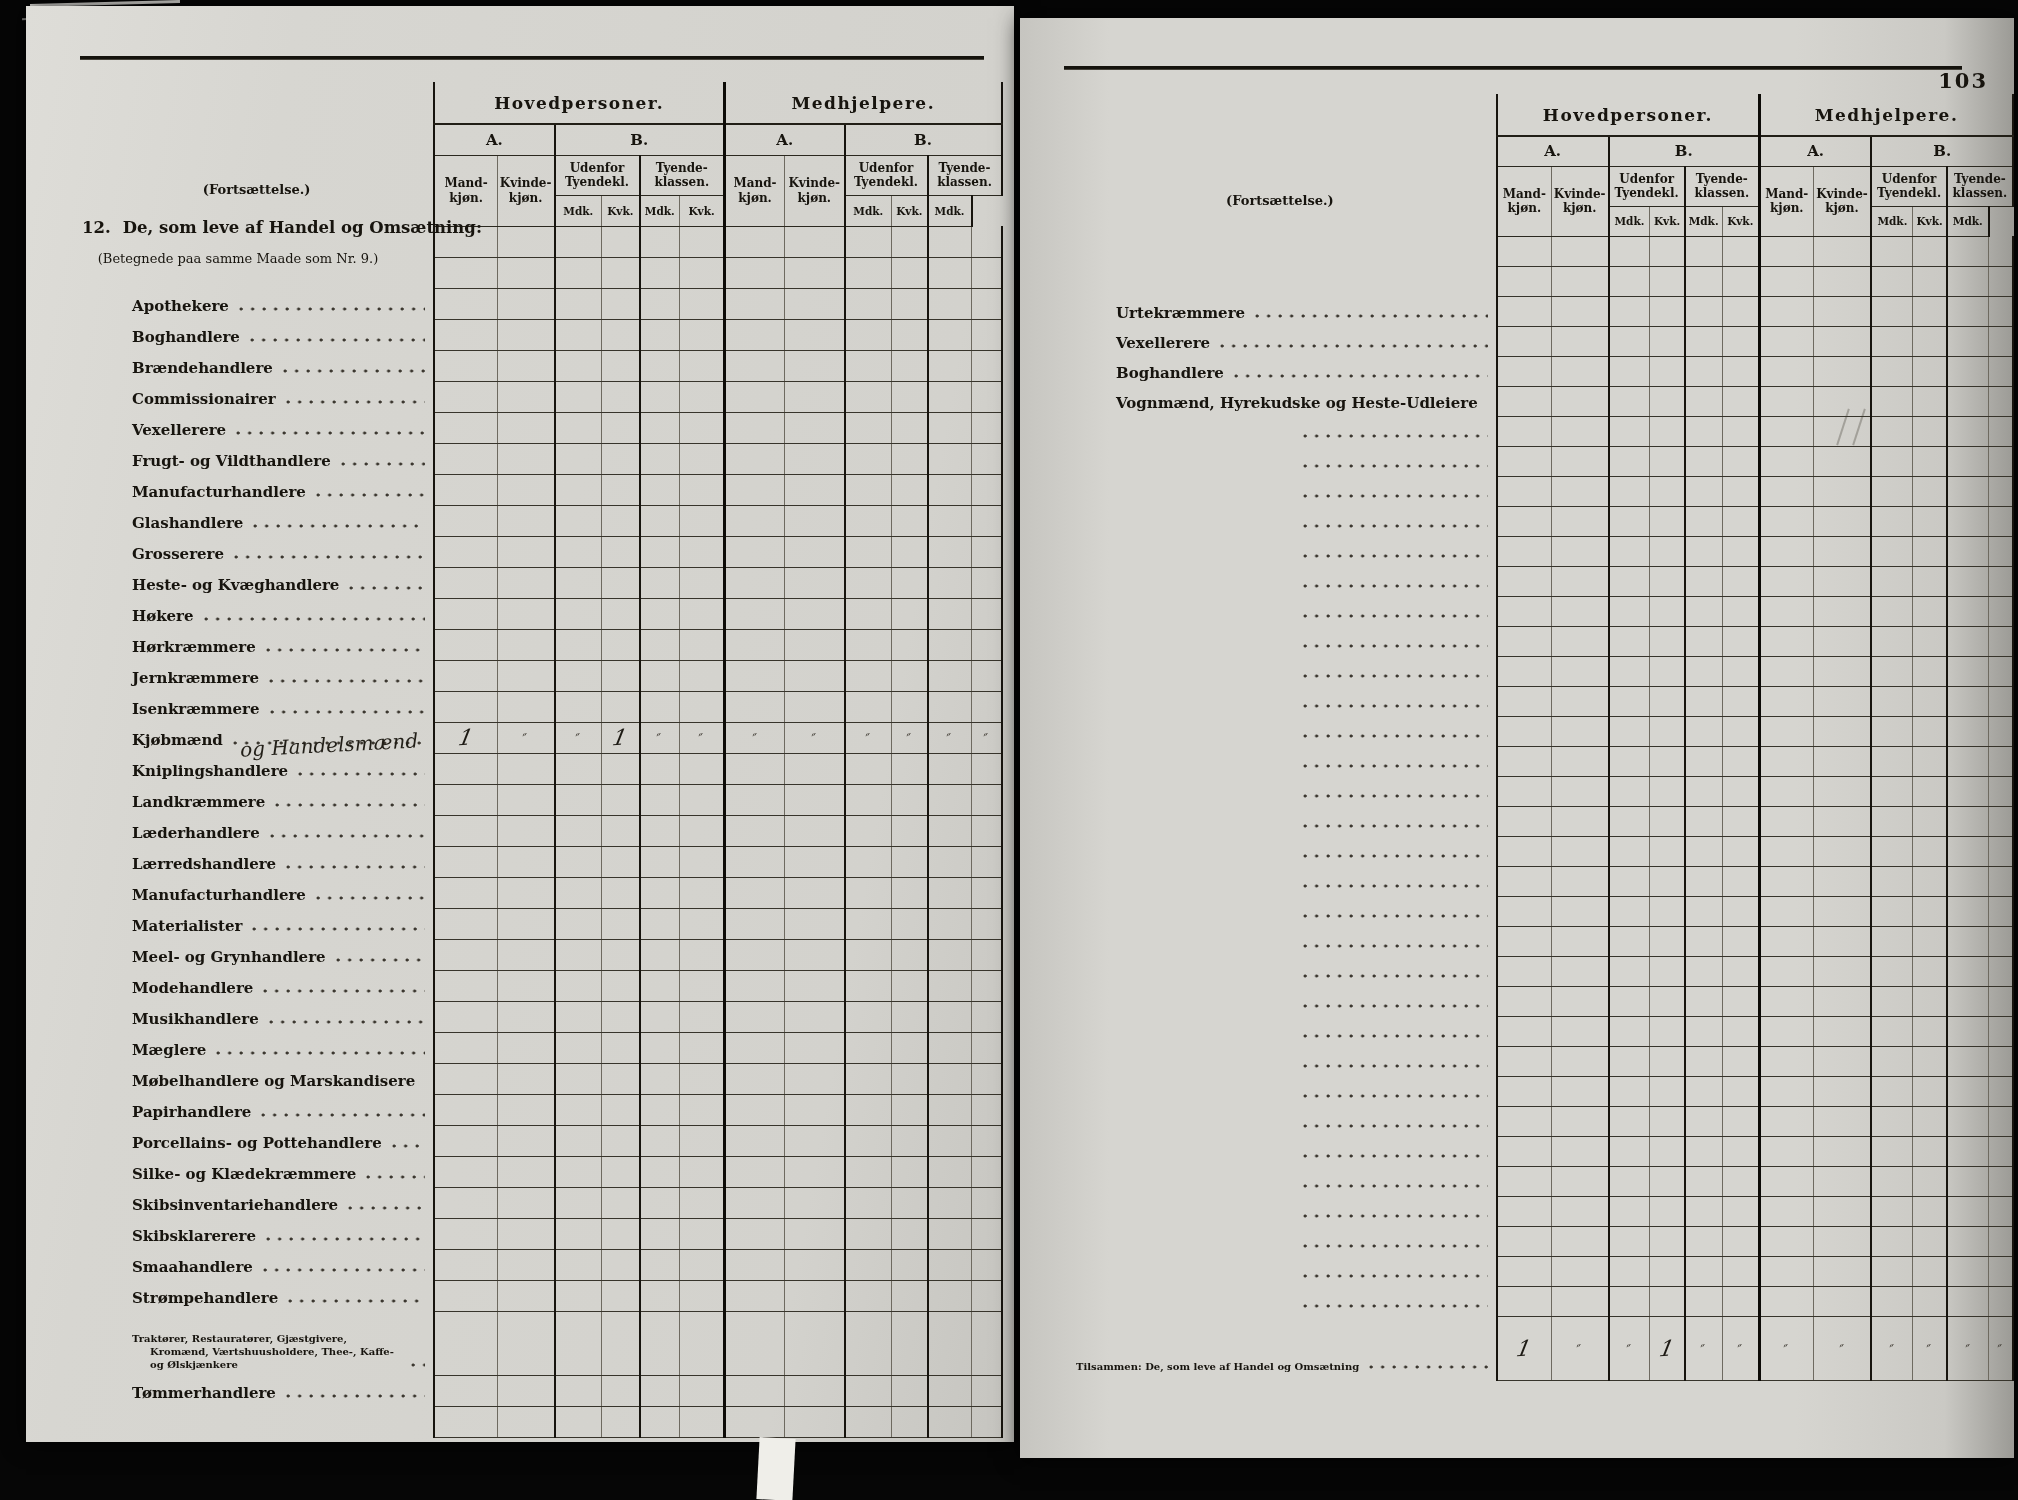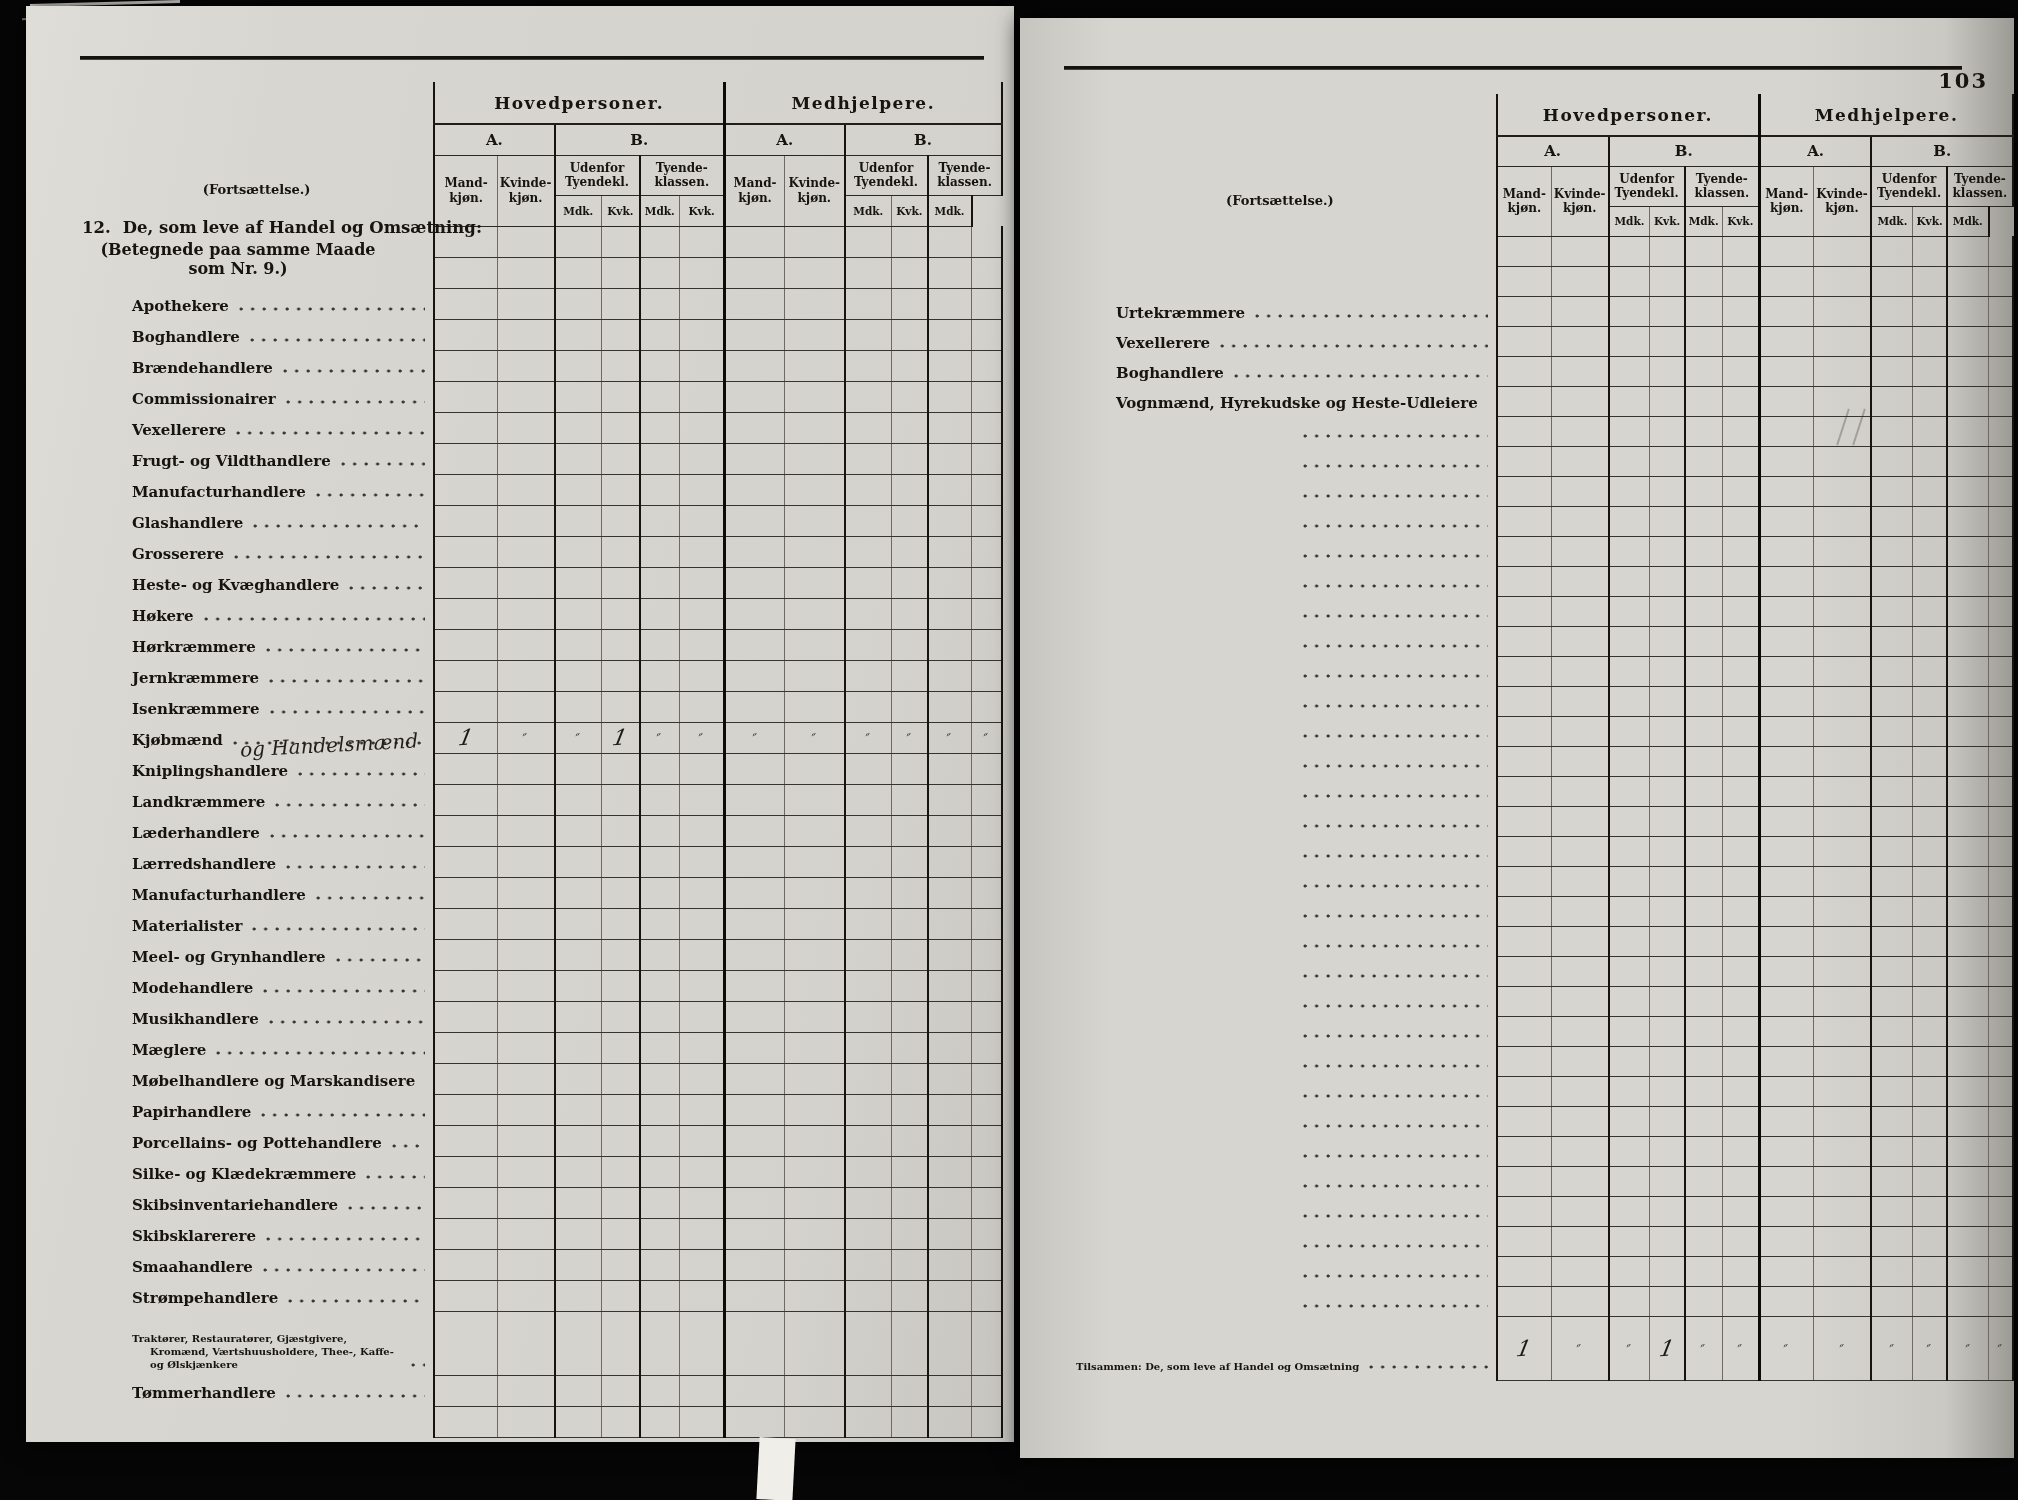--- a/index.html
+++ b/index.html
@@ -53,21 +53,21 @@
     background-image:radial-gradient(circle at 2px 2px,#3a362e 1.4px,transparent 1.7px);
     background-size:11.5px 4px;}
   tr.dotted td.lbl .leader{margin-left:50%;}
 
   td.lbl.total{padding-left:12px;padding-bottom:6px;font-size:13.5px;}
   td.lbl.total .txt{white-space:normal;line-height:1.35;padding-left:84px;text-indent:-84px;}
 
   .section-title{position:absolute;left:56px;top:212px;width:312px;z-index:3;}
   .sec-line1{font-size:16.5px;font-weight:bold;white-space:nowrap;}
   .sec-no{margin-right:12px;}
-  .sec-sub{font-size:16px;font-weight:bold;text-align:center;margin-top:3px;}
+  .sec-sub{font-size:13px;font-weight:normal;text-align:center;margin-top:14px;}
 
   .hw1{display:inline-block;font-style:italic;font-weight:normal;font-size:22px;
        transform:skewX(-16deg) rotate(-5deg);color:#1c1913;}
   .hwd{display:inline-block;font-style:italic;font-weight:normal;font-size:13px;
        transform:rotate(-10deg);color:#37332b;}
   .hw-suffix{position:absolute;left:108px;bottom:-7px;font-style:italic;font-weight:normal;
        font-size:20px;white-space:nowrap;transform:rotate(-3deg);color:#221f18;z-index:2;}
 
   
   .stack-edge{position:absolute;background:#e9e8e3;}

